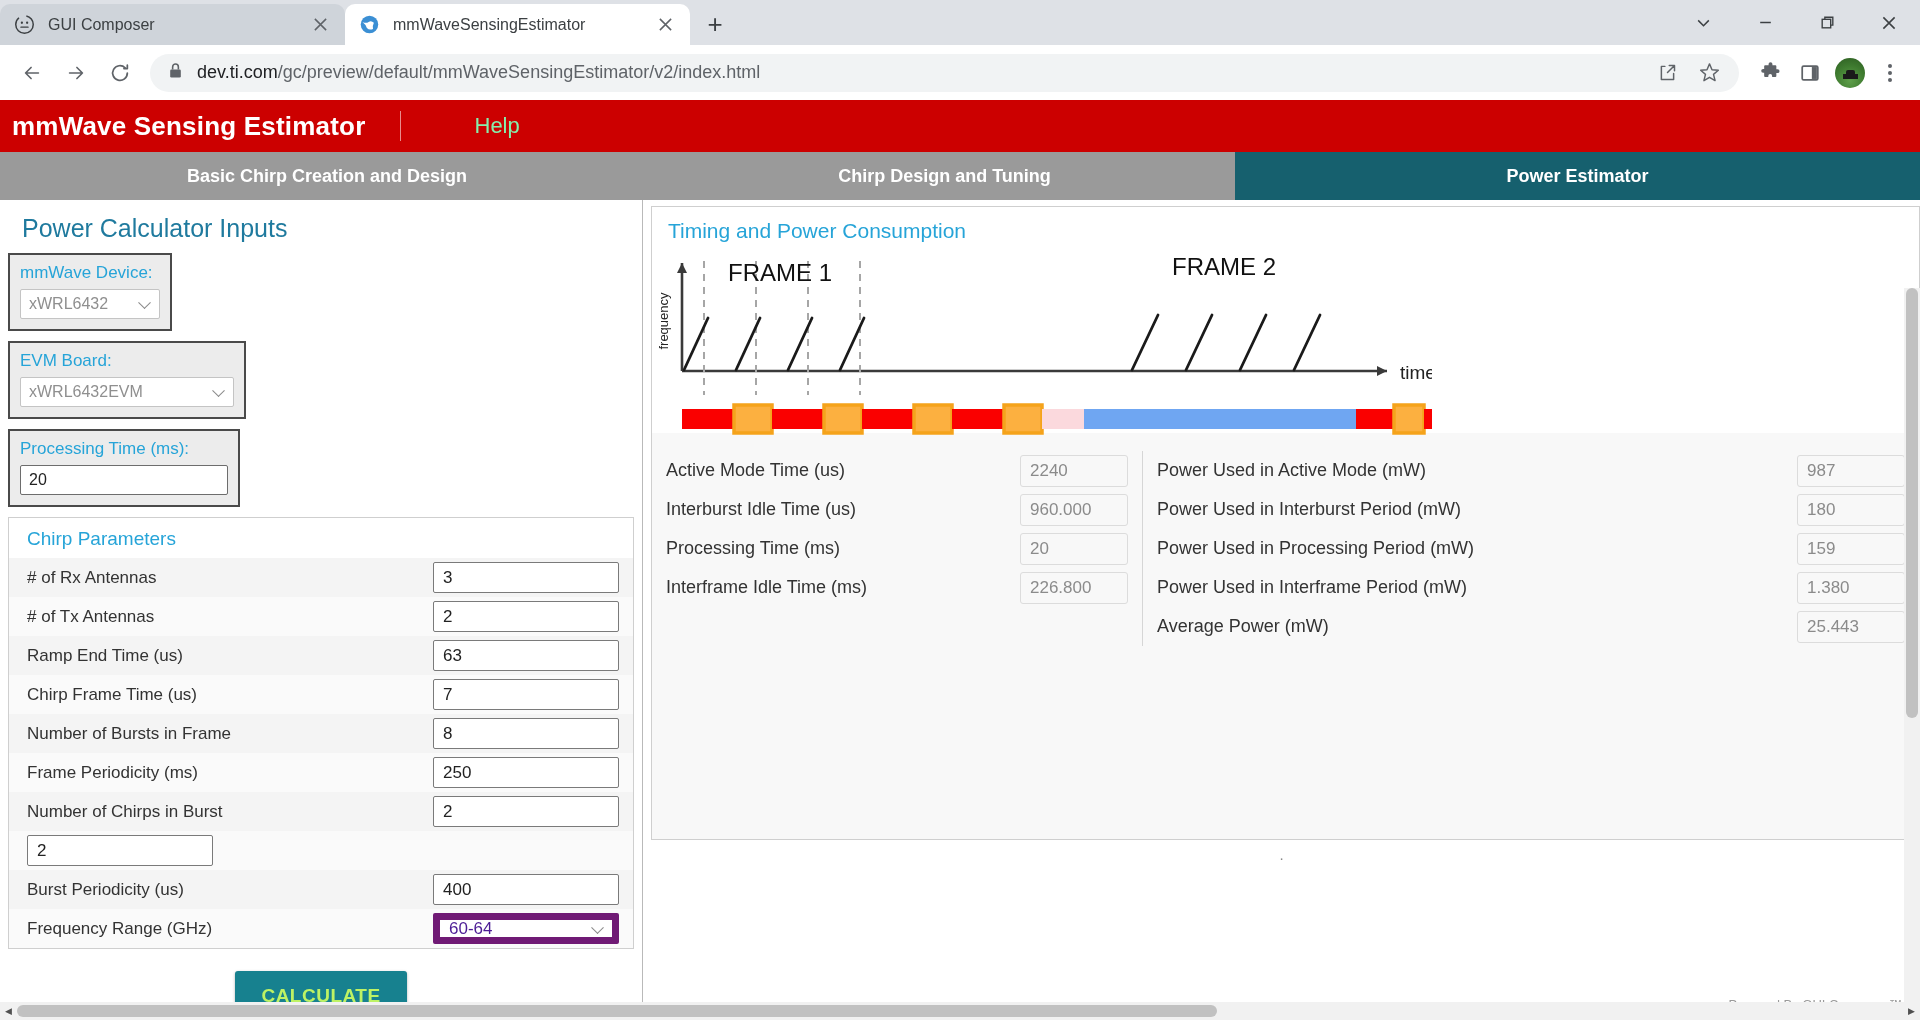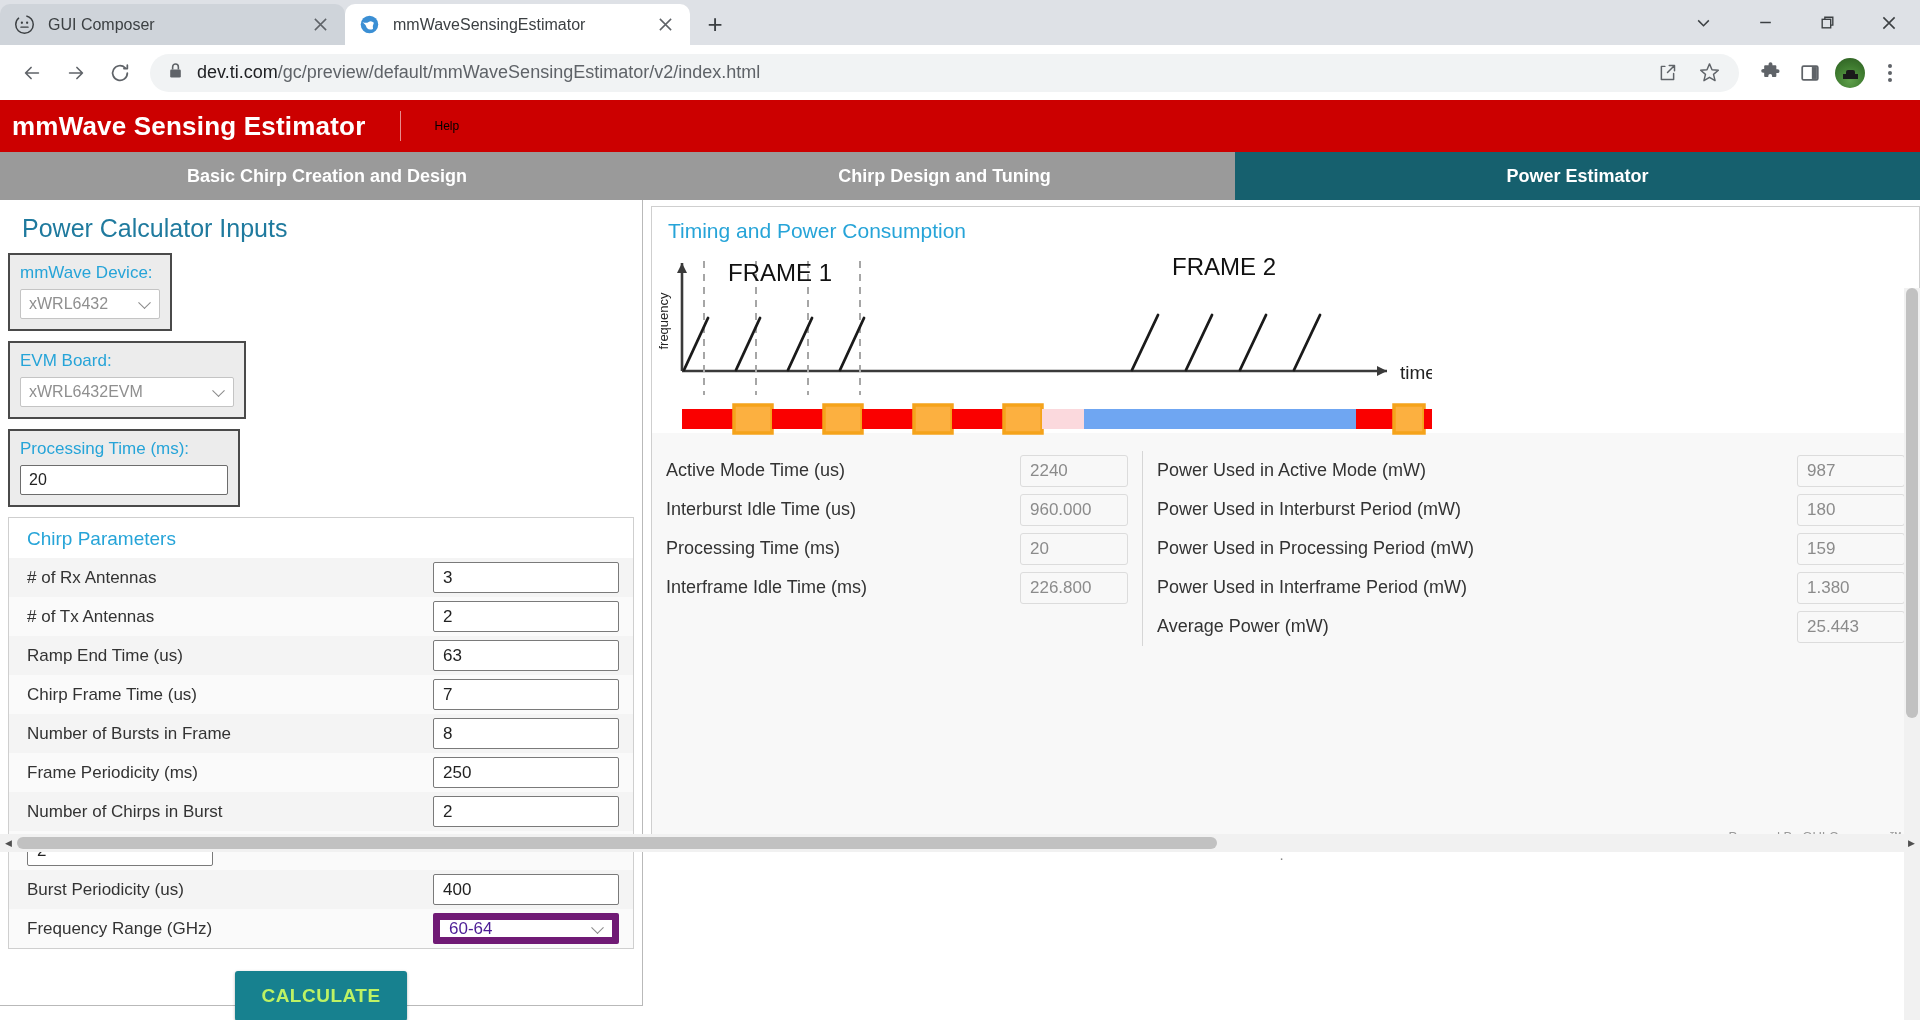--- a/index.html
+++ b/index.html
@@ -79,35 +79,35 @@
   .avatar-icon::after {
     content: ""; position: absolute; left: 50%; top: 42%;
     width: 9px; height: 9px; margin-left: -4.5px;
     background: #1a1a1a; border-radius: 2px;
     box-shadow: -5px 2px 0 -2px #1a1a1a, 5px 2px 0 -2px #1a1a1a;
   }
   .kebab { display: flex; flex-direction: column; gap: 3px; align-items: center; }
   .kebab i { width: 4px; height: 4px; border-radius: 50%; background: #5f6368; display: block; }
 
   
-  .app { width: 1920px; height: 752px; background: #fff; position: relative; border-radius: 22px; }
+  .app { width: 1920px; height: 920px; background: #fff; position: relative; border-radius: 22px; }
 
   .app-header {
     height: 52px; background: #cc0000;
     display: flex; align-items: center; padding-left: 12px;
   }
   .app-title {
     color: #ffffff; font-size: 26px; font-weight: 700;
     letter-spacing: .2px;
   }
   .header-sep {
     width: 1px; height: 30px; background: rgba(255,255,255,.55);
     margin: 0 34px;
   }
-  .help-link { color: #000000; font-size: 12px; }
+  .help-link { color: #86efac; font-size: 22px; margin-left: 40px; }
 
   .app-tabs { display: flex; height: 48px; }
   .app-tab {
     display: flex; align-items: center; justify-content: center;
     background: #9a9a9a; color: #ffffff;
     font-size: 18px; font-weight: 700;
   }
   .app-tab.t1 { width: 654px; }
   .app-tab.t2 { width: 581px; }
   .app-tab.active { background: #16606e; flex: 1; }

